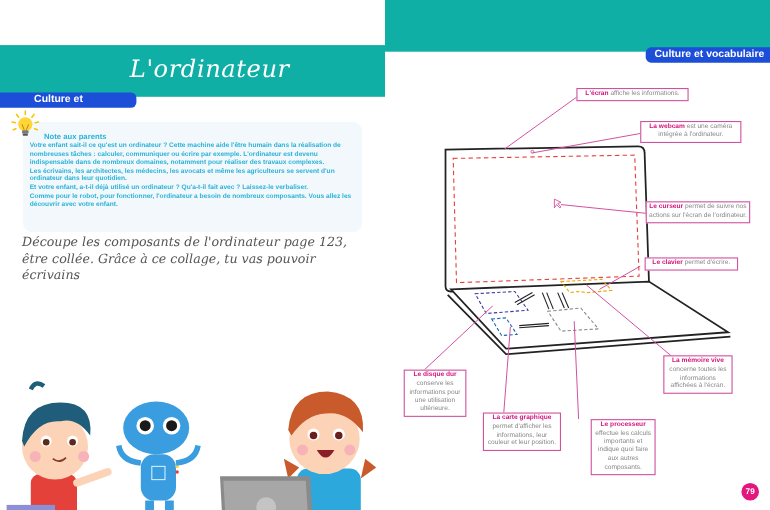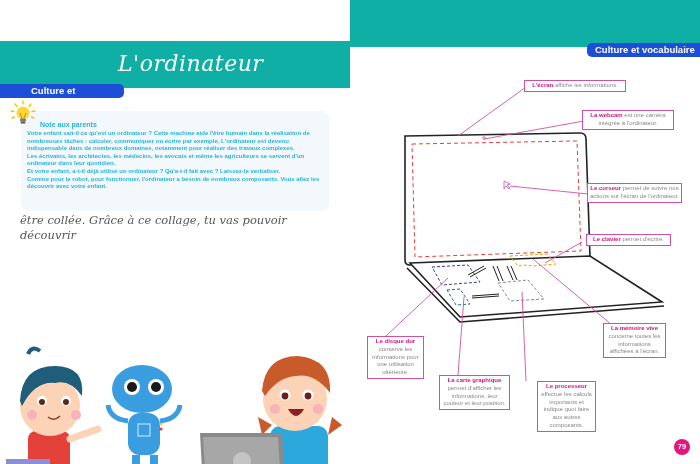--- a/index.html
+++ b/index.html
@@ -61,21 +61,22 @@
   </svg>
   <div class="note-title">Note aux parents</div>
   <div class="note-text">
     <p>Votre enfant sait-il ce qu'est un ordinateur ? Cette machine aide l'être humain dans la réalisation de nombreuses tâches : calculer, communiquer ou écrire par exemple. L'ordinateur est devenu indispensable dans de nombreux domaines, notamment pour réaliser des travaux complexes.</p>
     <p>Les écrivains, les architectes, les médecins, les avocats et même les agriculteurs se servent d'un ordinateur dans leur quotidien.</p>
     <p>Et votre enfant, a-t-il déjà utilisé un ordinateur ? Qu'a-t-il fait avec ? Laissez-le verbaliser.</p>
     <p>Comme pour le robot, pour fonctionner, l'ordinateur a besoin de nombreux composants. Vous allez les découvrir avec votre enfant.</p>
   </div>
 
   <div class="cursive">
-    <div>être collée. Grâce à ce collage, tu vas pouvoir découvrir</div>
+    <div>Découpe les composants de l'ordinateur page 123,</div>
+    <div>être collée. Grâce à ce collage, tu vas pouvoir écrivains</div>
   </div>
 
   <svg class="illustration" viewBox="0 0 350 184">
 
     <rect x="0" y="150" width="350" height="34" fill="#7cc4ad"></rect>
 
     <g>
       <rect x="28" y="110" width="42" height="42" rx="8" fill="#e5413b"></rect>
       <circle cx="50" cy="85" r="30" fill="#fcd3b6"></circle>
       <path d="M20 80 Q22 45 55 45 Q85 45 82 75 Q70 58 55 62 Q35 60 22 85 Z" fill="#1f5d7a"></path>

